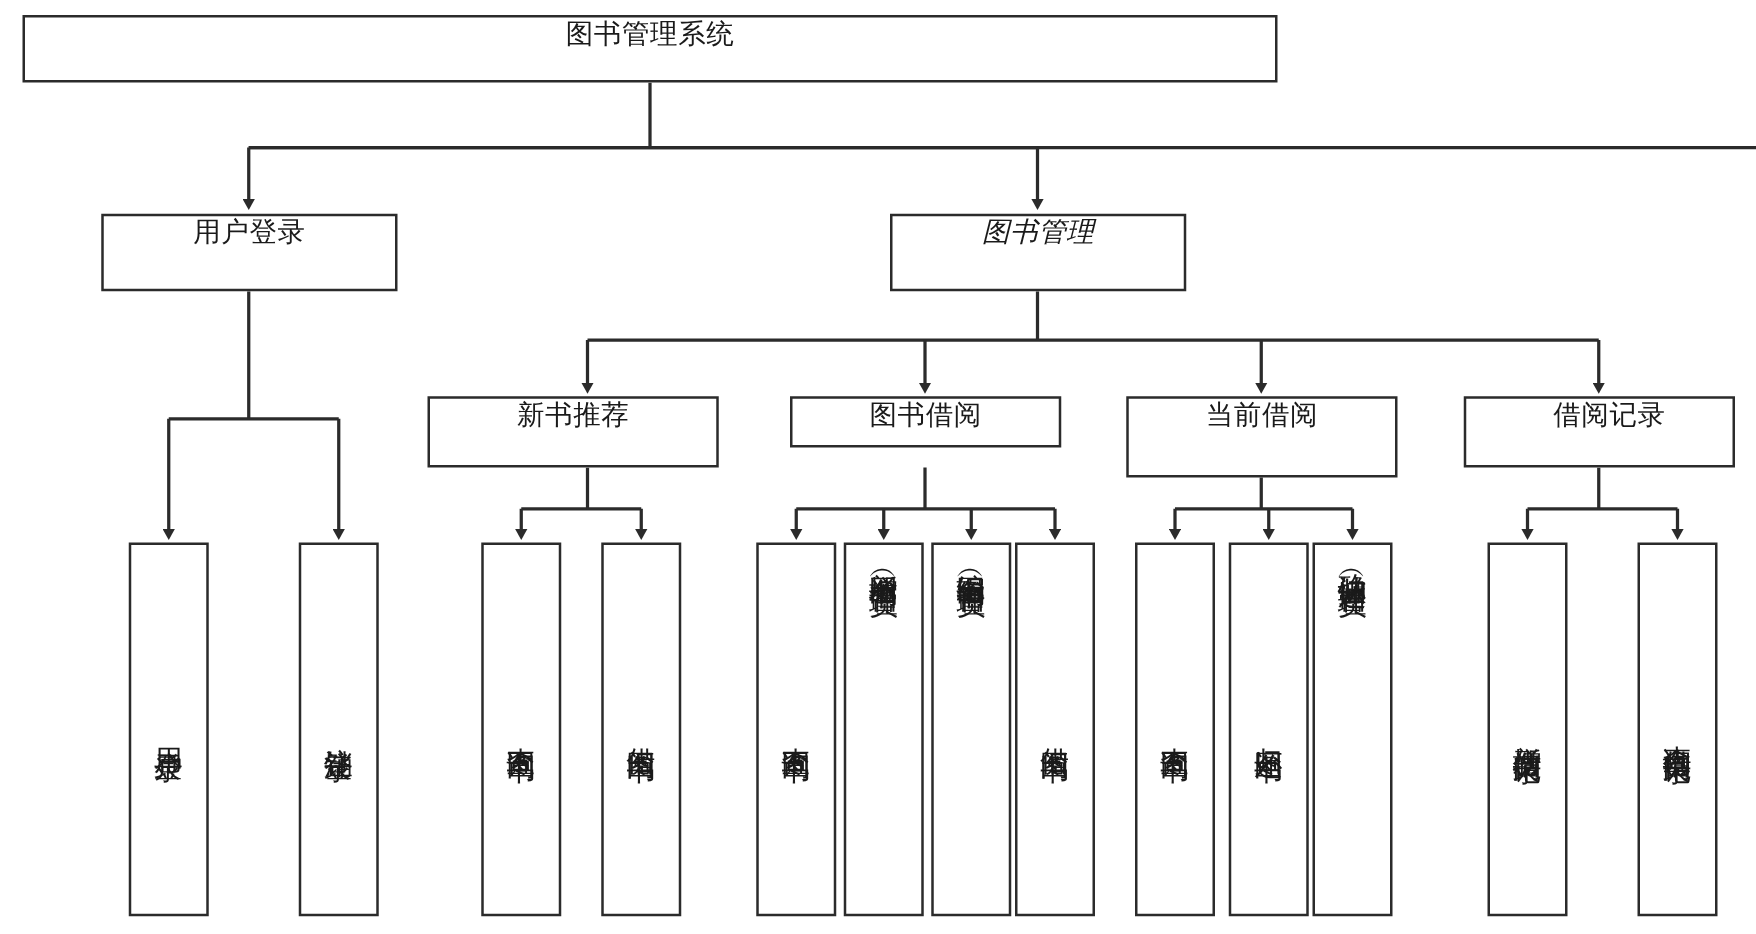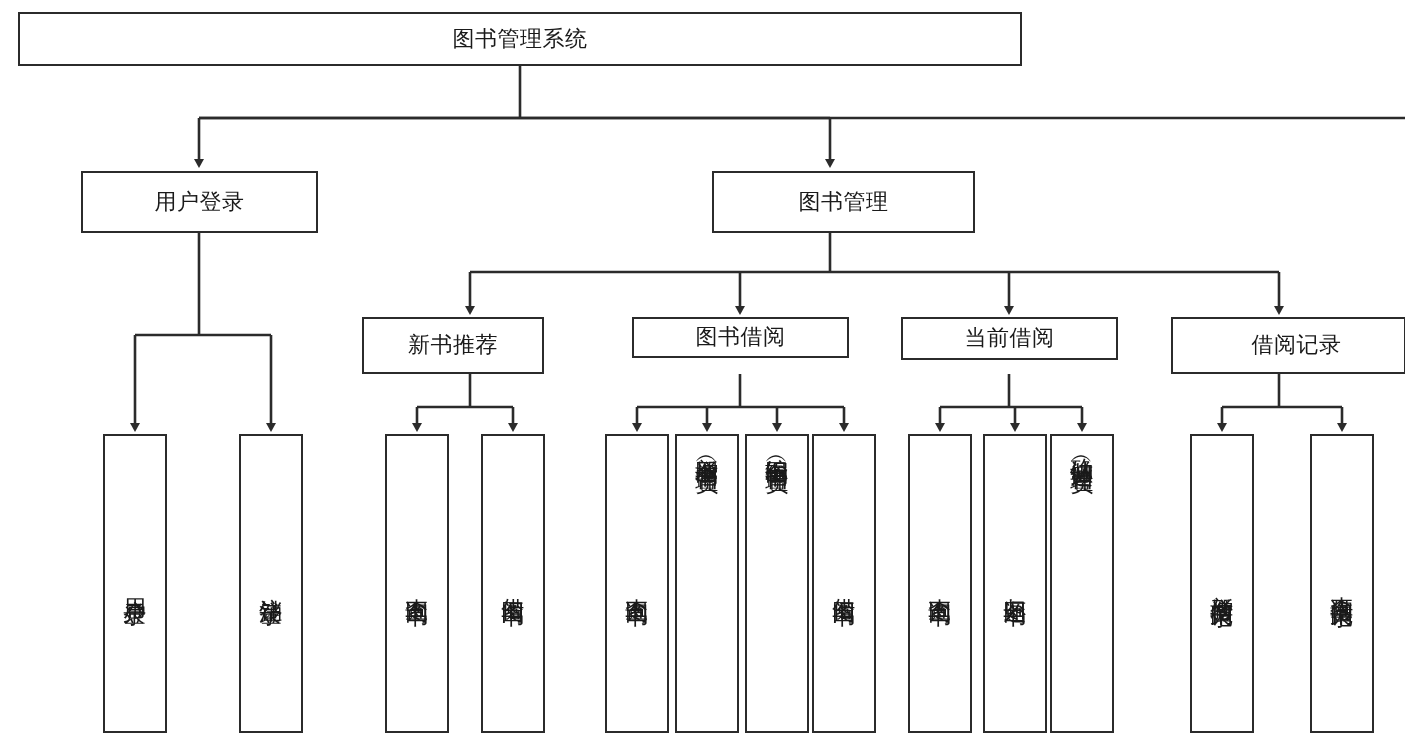--- a/index.html
+++ b/index.html
@@ -24,21 +24,21 @@
     width: 1405px;
     height: 747px;
     pointer-events: none;
   }
   .node {
     position: absolute;
     box-sizing: border-box;
     background: #ffffff;
     border: 2px solid #2b2b2b;
     display: flex;
-    align-items: center;
+    align-items: flex-start;
     justify-content: center;
     color: #1a1a1a;
   }
   .node .label-h {
     font-size: 22px;
     line-height: 1.2;
     letter-spacing: 0.5px;
     white-space: nowrap;
   }
   .node.leaf {
@@ -121,34 +121,34 @@
     </g>
   </svg>
 
   <div class="node" id="node-root" style="left: 18px; top: 12px; width: 1004px; height: 54px;">
     <span class="label-h">图书管理系统</span>
   </div>
 
   <div class="node" id="node-l2-0" style="left: 81px; top: 171px; width: 237px; height: 62px;">
     <span class="label-h">用户登录</span>
   </div>
-  <div class="node" id="node-l2-1" style="left: 712px; top: 171px; width: 263px; height: 62px;">
+  <div class="node" id="node-l2-1" style="left: 712px; top: 171px; width: 237px; height: 62px; font-style: italic;">
     <span class="label-h">图书管理</span>
   </div>
 
-  <div class="node" id="node-l3-0" style="left: 362px; top: 317px; width: 182px; height: 57px;">
+  <div class="node" id="node-l3-0" style="left: 342px; top: 317px; width: 233px; height: 57px;">
     <span class="label-h">新书推荐</span>
   </div>
   <div class="node" id="node-l3-1" style="left: 632px; top: 317px; width: 217px; height: 41px;">
     <span class="label-h">图书借阅</span>
   </div>
-  <div class="node" id="node-l3-2" style="left: 901px; top: 317px; width: 217px; height: 43px;">
+  <div class="node" id="node-l3-2" style="left: 901px; top: 317px; width: 217px; height: 65px;">
     <span class="label-h">当前借阅</span>
   </div>
-  <div class="node" id="node-l3-3" style="left: 1171px; top: 317px; width: 235px; height: 57px; padding-left: 16px;">
+  <div class="node" id="node-l3-3" style="left: 1171px; top: 317px; width: 217px; height: 57px; padding-left: 16px;">
     <span class="label-h">借阅记录</span>
   </div>
 
   <div class="node leaf center-v" id="node-leaf-0" style="left: 103px; top: 434px; width: 64px; height: 299px;">
     <span class="label-v">用户登录</span>
   </div>
   <div class="node leaf center-v" id="node-leaf-1" style="left: 239px; top: 434px; width: 64px; height: 299px;">
     <span class="label-v">注销登录</span>
   </div>
   <div class="node leaf center-v" id="node-leaf-2" style="left: 385px; top: 434px; width: 64px; height: 299px;">

